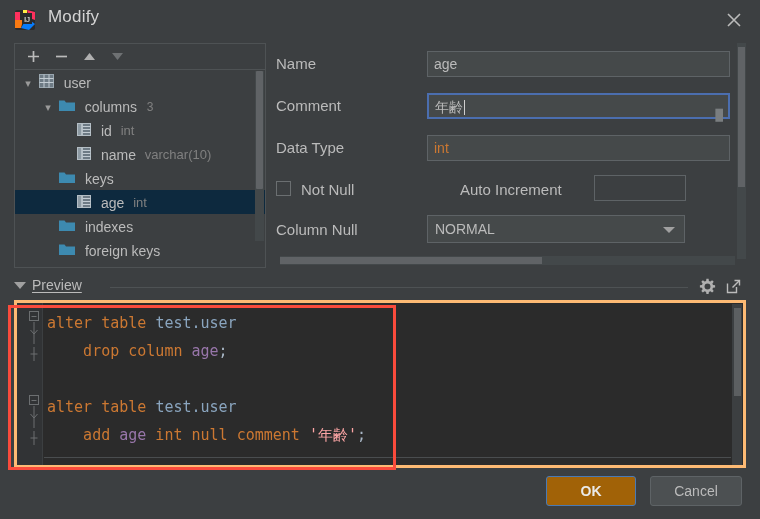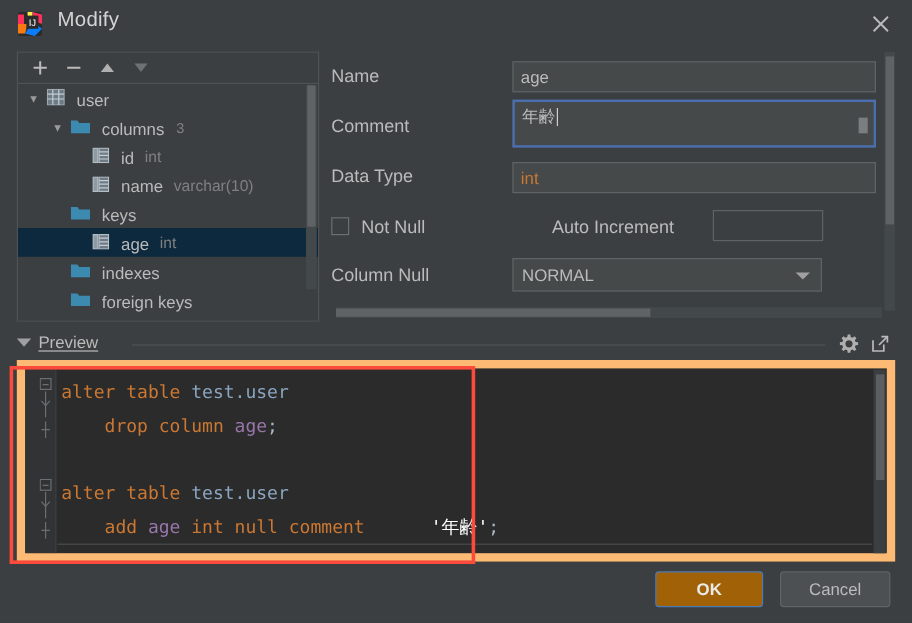--- a/index.html
+++ b/index.html
@@ -89,22 +89,22 @@
   .f-input {
     position: absolute; left: 157px; height: 26px; width: 303px;
     background: #45494a; border: 1px solid #5e6366; color: #bbbbbb;
     font-size: 14px; font-family: "Liberation Sans", sans-serif;
     padding: 0 6px; line-height: 24px;
   }
   #name-label   { top: 12px; }
   #name-input   { top: 8px; }
   #comment-label{ top: 54px; }
   #comment-input{
-    top: 40px; border: 2px solid #4b6eaf; background: #45494a;
-    height: 40px; line-height: 24px; position: absolute; left: 157px; width: 303px;
+    top: 50px; border: 2px solid #4b6eaf; background: #45494a;
+    height: 26px; line-height: 24px; position: absolute; left: 157px; width: 303px;
   }
   .caret {
     display: inline-block; width: 1px; height: 15px; background: #cfcfcf;
     vertical-align: -3px; margin-left: 1px;
   }
   #dtype-label  { top: 96px; }
   #dtype-input  { top: 92px; color: #cc7832; }
 
   #notnull-label{ top: 138px; left: 31px; }
   #notnull-box  {
@@ -165,35 +165,35 @@
   #preview-rule {
     position: absolute; left: 96px; top: 11px; right: 58px; height: 1px;
     background: #4e5254;
   }
   .pv-icon { position: absolute; top: 2px; cursor: pointer; }
   #pv-gear { right: 30px; }
   #pv-expand { right: 4px; }
 
   #preview-box {
     position: absolute; left: 14px; top: 300px; width: 732px; height: 168px;
-    border: 7px solid #fdba74; background: #2b2b2b; overflow: hidden;
+    border: 3px solid #fdba74; background: #2b2b2b; overflow: hidden;
   }
   #gutter {
     position: absolute; left: 0; top: 0; width: 26px; height: 100%;
     background: #313335; border-right: 1px solid #3c3f41;
   }
   #code {
     position: absolute; left: 30px; top: 6px; right: 14px;
     font-family: "DejaVu Sans Mono", monospace; font-size: 15px;
     line-height: 28px; white-space: pre; color: #a9b7c6;
   }
   .kw  { color: #cc7832; }
   .tbl { color: #8aa5bf; }
   .id  { color: #9876aa; }
-  .str { color: #ffffff; margin-left: 46px; }
+  .str { color: #fca5a5; }
   .pun { color: #a9b7c6; }
 
   #pv-scroll {
     position: absolute; right: 1px; top: 1px; width: 10px; height: 164px;
     background: #3c3f41;
   }
   #pv-thumb {
     position: absolute; left: 2px; top: 4px; width: 7px; height: 88px;
     background: #5c5f61;
   }

